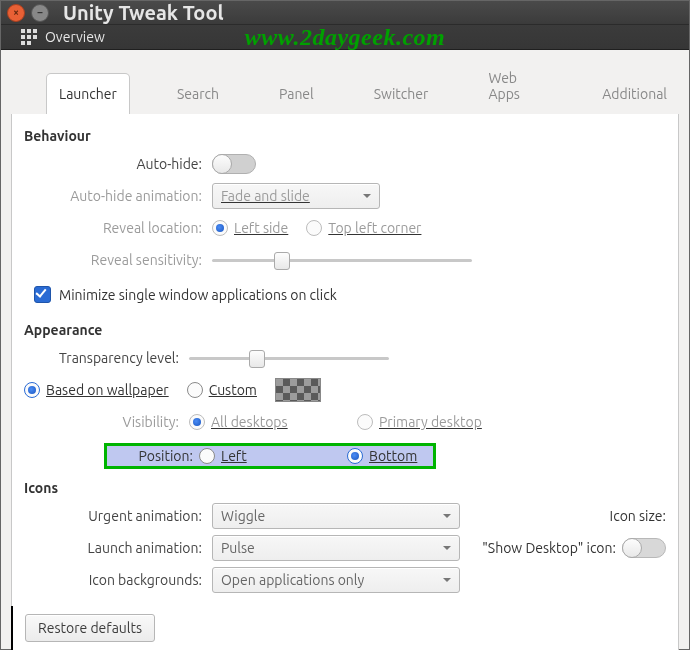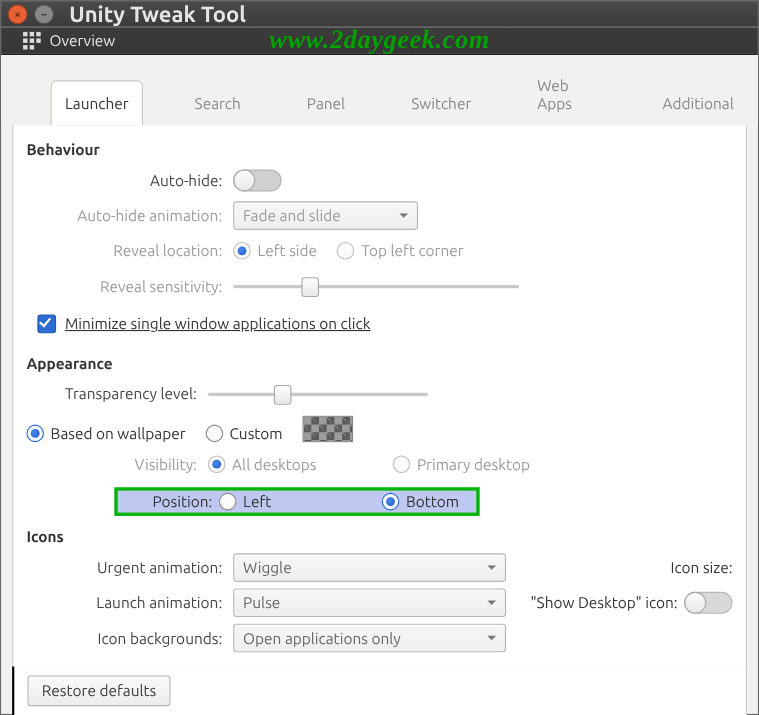--- a/index.html
+++ b/index.html
@@ -133,22 +133,23 @@
   .label-col {
     width: 178px;
     text-align: right;
     padding-right: 10px;
     color: #444;
   }
   .label-disabled { color: #9b9b9b; }
   .ctrl-col {
     flex: 1;
     display: flex;
-    align-items: flex-end;
+    align-items: center;
     gap: 18px;
+    text-decoration: underline;
   }
   
   .switch {
     width: 42px;
     height: 18px;
     background: #d0d0d0;
     border: 1px solid #b0b0b0;
     border-radius: 10px;
     position: relative;
   }
@@ -202,23 +203,22 @@
     position: absolute;
     inset: 3px;
     background: radial-gradient(circle at 40% 40%, #4a8cf5, #1a56c0);
     border-radius: 50%;
   }
   .radio.disabled .dot { border-color: #bcbcbc; }
   .radio.disabled .lbl { color: #9b9b9b; }
   
   .check {
     display: inline-flex;
-    align-items: center;
+    align-items: flex-end;
     gap: 8px;
-    text-decoration: underline;
   }
   .check .box {
     width: 15px;
     height: 15px;
     border-radius: 3px;
     background: #2a6bd4;
     border: 1px solid #1f55aa;
     position: relative;
   }
   .check .box::after {

